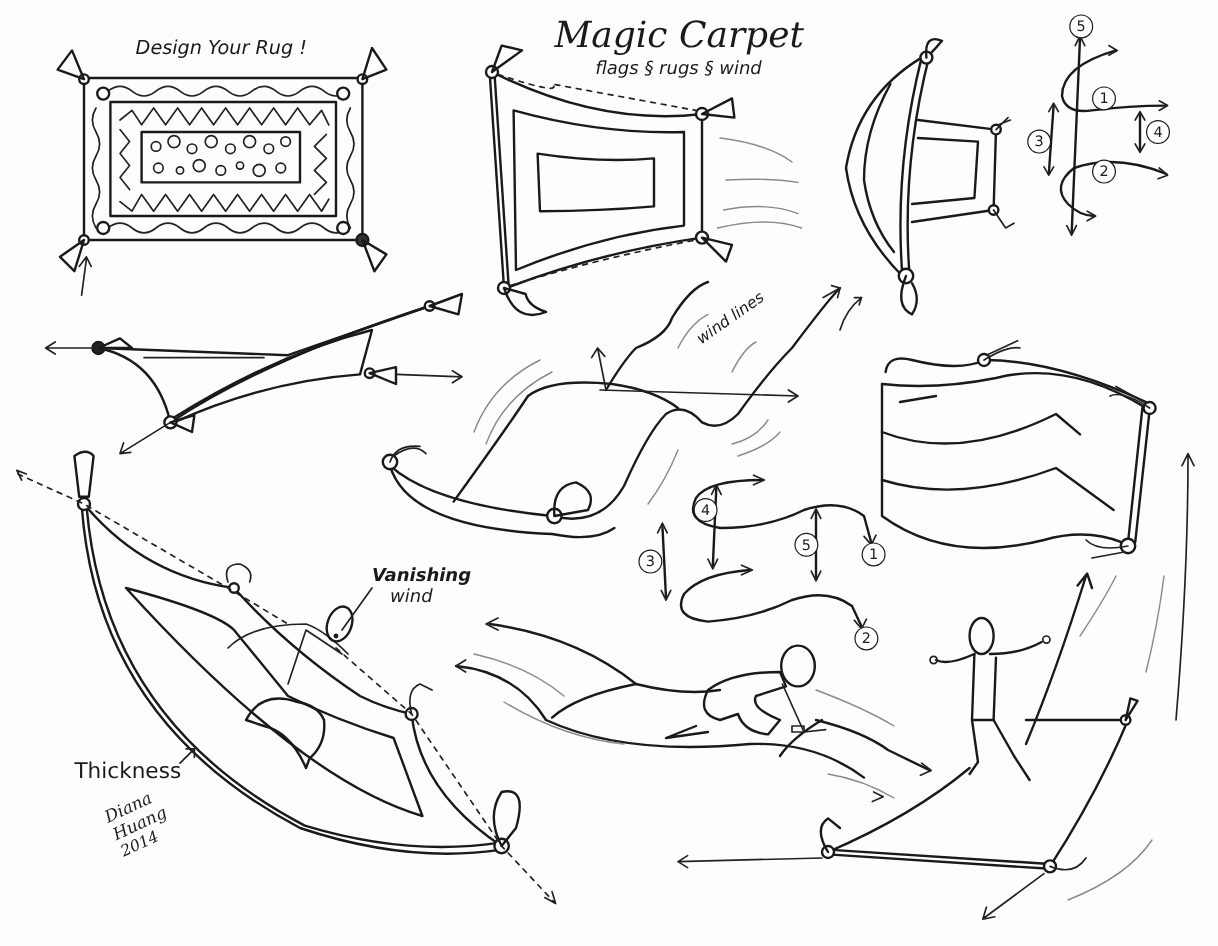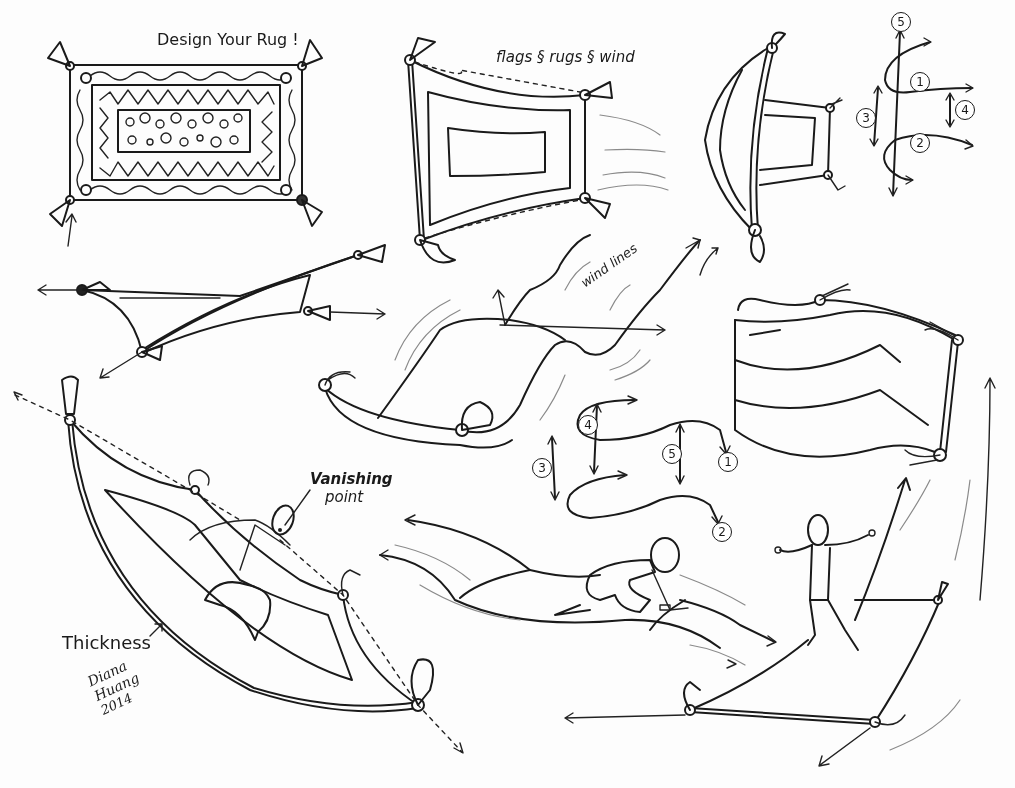--- a/index.html
+++ b/index.html
@@ -261,28 +261,29 @@
     <path class="ink-thin" d="M875,722 Q895,730 905,715"></path>
     <path class="ink" d="M938,600 L942,582 L948,584 Z"></path>
     <path class="ink-thin" d="M685,715 L565,718 M573,713 L565,718 L573,723"></path>
     <path class="ink-thin" d="M870,728 L820,765 M822,756 L819,766 L829,764"></path>
     <path class="wind" d="M900,530 Q920,500 930,480"></path>
     <path class="wind" d="M955,560 Q965,520 970,480"></path>
     <path class="wind" d="M890,750 Q940,730 960,700"></path>
   </g>
 </svg>
 
-<div class="label" style="left:113px; top:30px; font-size:16px; margin-left:44px;">Design Your Rug !</div>
-
+<div class="label" style="left:113px; top:30px; font-size:16px; font-style:italic;">Design Your Rug !</div>
+
+<div class="label title-main" style="left:462px; top:12px;">Magic Carpet</div>
 <div class="label sub" style="left:472px; top:48px;">flags § rugs § wind</div>
 
 <div class="label" style="left:578px; top:278px; font-size:13px; font-style:italic; transform:rotate(-35deg); transform-origin:left top;">wind lines</div>
 
 <div class="label" style="left:310px; top:470px; font-size:15px; font-style:italic;font-weight:bold;">Vanishing</div>
-<div class="label" style="left:325px; top:488px; font-size:15px; font-style:italic;">point</div>
+<div class="label" style="left:325px; top:488px; font-size:15px; font-style:italic;">wind</div>
 
 <div class="label" style="left:62px; top:632px; font-size:18px;">Thickness</div>
 
 <div style="position:absolute; left:85px; top:675px; transform:rotate(-25deg); transform-origin:left top;">
   <div class="label" style="position:relative; font-family:'DejaVu Serif', serif; font-style:italic; font-size:14px;">Diana</div>
   <div class="label" style="position:relative; font-family:'DejaVu Serif', serif; font-style:italic; font-size:14px;">Huang</div>
   <div class="label" style="position:relative; font-family:'DejaVu Serif', serif; font-style:italic; font-size:13px;">2014</div>
 </div>
 
 <div class="num" style="left:891px; top:12px;">5</div>

